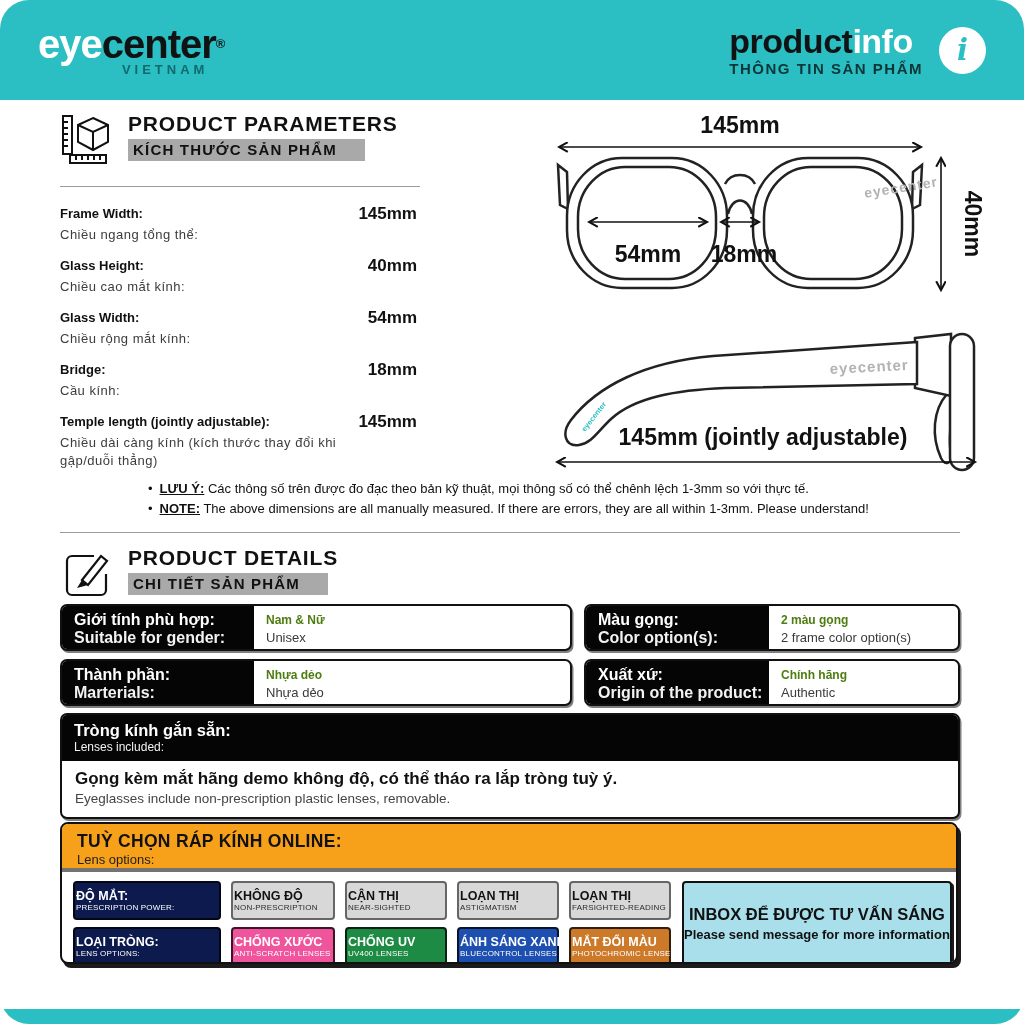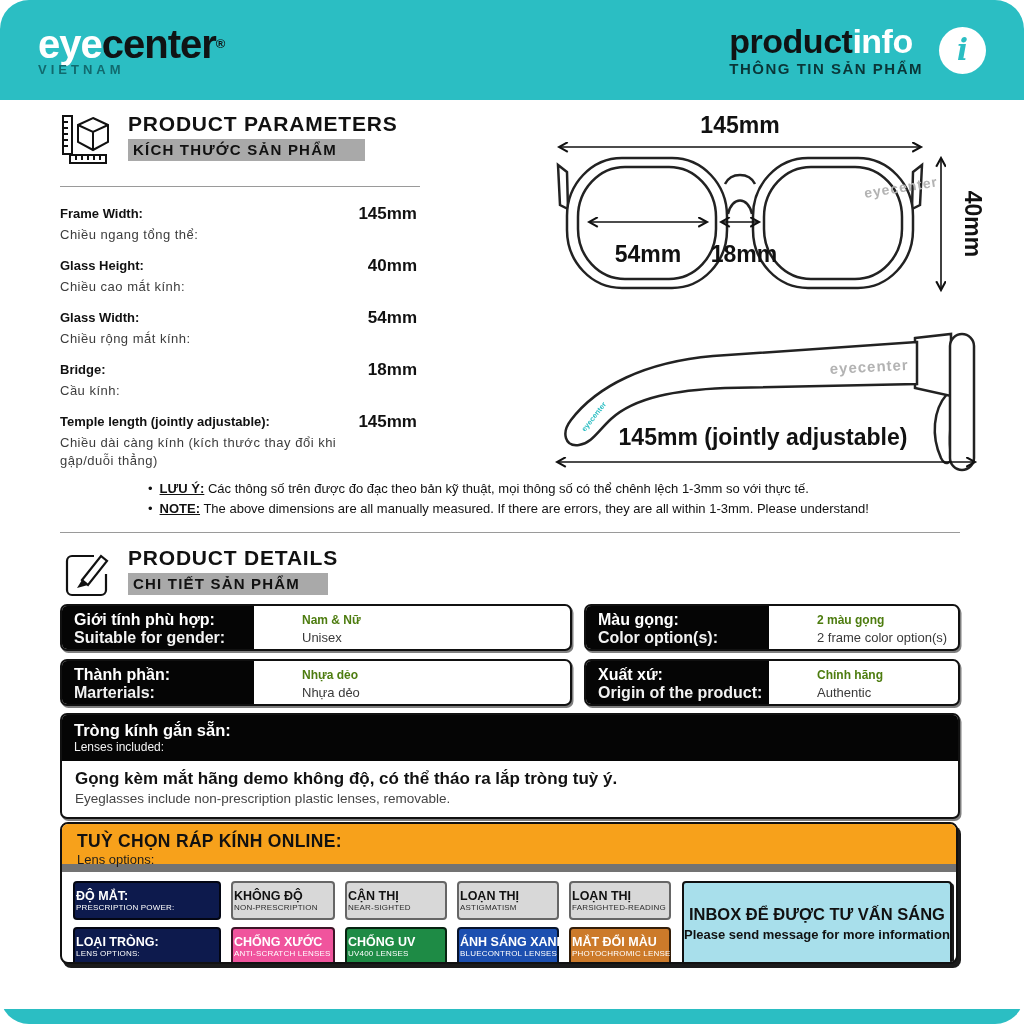--- a/index.html
+++ b/index.html
@@ -7,21 +7,21 @@
   body { font-family:"Liberation Sans","DejaVu Sans",sans-serif; }
   .page { position:relative; width:1024px; height:1024px; background:#fff; overflow:hidden;border-radius:29px; }
 
   
   .topbar { position:absolute; left:0; top:0; width:1024px; height:100px; background:#2BBEC3;
             display:flex; align-items:center; justify-content:space-between; padding:0 38px; }
   .logo-main { font-size:40px; font-weight:bold; letter-spacing:-1px; line-height:40px; }
   .logo-eye { color:#ffffff; }
   .logo-center { color:#101314; }
   .logo-reg { font-size:13px; color:#101314; vertical-align:top; font-weight:bold; }
-  .logo-sub { margin-right:16px; margin-top:-2px; font-size:13px; font-weight:bold;
+  .logo-sub { text-align:right; margin-right:16px; margin-top:-2px; font-size:13px; font-weight:bold;
               letter-spacing:4px; color:#116A6E; }
   .header-right { display:flex; align-items:center; gap:16px; }
   .pinfo-main { font-size:34px; font-weight:bold; line-height:34px; letter-spacing:-0.5px; }
   .pi-1 { color:#101314; } .pi-2 { color:#ffffff; }
   .pinfo-sub { text-align:center; font-size:15px; font-weight:bold; letter-spacing:1.5px; color:#0A3638; margin-top:2px; }
   .info-badge { width:47px; height:47px; border-radius:50%; background:#ffffff; display:flex;
                 align-items:center; justify-content:center; }
   .info-badge span { font-family:"DejaVu Serif",serif; font-style:italic; font-weight:bold;
                      font-size:29px; color:#2BBEC3; line-height:1; }
 
@@ -52,21 +52,21 @@
 
   
   .notes { position:absolute; left:148px; top:479px; width:860px; font-size:13px; color:#111; line-height:20px; }
   .note-line { display:flex; gap:7px; }
   .note-prefix { font-weight:bold; text-decoration:underline; white-space:nowrap; }
 
   
   .dgrid { position:absolute; left:60px; top:604px; width:900px; display:grid;
            grid-template-columns:512px 376px; column-gap:12px; row-gap:8px; }
   .drow { display:flex; border:2px solid #111; border-radius:7px; overflow:hidden; background:#fff;
-          height:47px; box-shadow:1.5px 2px 0 rgba(0,0,0,0.5);gap:36px; }
+          height:47px; box-shadow:1.5px 2px 0 rgba(0,0,0,0.5); }
   .dlabel { background:#050505; color:#fff; padding:4px 10px 4px 12px; flex:0 0 auto; }
   .dlabel.w1 { width:192px; } .dlabel.w2 { width:183px; }
   .dlabel-t { font-size:16px; font-weight:bold; line-height:20px; white-space:nowrap; }
   .dlabel-s { font-size:16px; line-height:15px; color:rgba(255,255,255,0.95); white-space:nowrap;font-weight:bold; }
   .dval { padding:4px 12px; }
   .dval-t { font-size:12px; font-weight:bold; color:#4d7c0f; line-height:20px; white-space:nowrap; }
   .dval-s { font-size:13px; color:#3a3a3a; line-height:15px; white-space:nowrap; }
 
   
   .lens-block { position:absolute; left:60px; top:713px; width:900px; border:2px solid #111;
@@ -74,21 +74,21 @@
   .lens-head { background:#050505; color:#fff; padding:5px 12px; height:46px; }
   .lens-head-t { font-size:16.5px; font-weight:bold; line-height:20px; }
   .lens-head-s { font-size:12px; line-height:15px; color:rgba(255,255,255,0.95); }
   .lens-body { padding:7px 13px 9px; }
   .lens-body-t { font-size:17px; font-weight:bold; color:#111; line-height:22px; }
   .lens-body-s { font-size:13.5px; color:#444; line-height:18px; }
 
   
   .orange-box { position:absolute; left:60px; top:822px; width:898px; height:142px; border:2.5px solid #111;
                 border-radius:8px; background:#fff; overflow:hidden; box-shadow:3px 4px 0 #1b1b1b; }
-  .ob-head { background:#F7A11B; padding:6px 15px; height:48px; border-bottom:8px solid #737373; }
+  .ob-head { background:#F7A11B; padding:6px 15px; height:48px; border-bottom:4px solid #737373; }
   .ob-title { font-size:17.5px; font-weight:bold; color:#111; line-height:22px; letter-spacing:0.3px; }
   .ob-sub { font-size:13px; color:#1d1d1d; line-height:16px; }
   .ob-body { display:flex; gap:11px; padding:9px 11px; }
   .badges { display:grid; grid-template-columns:148px 104px 102px 102px 102px; column-gap:10px; row-gap:7px; }
   .badge { border-radius:4px; padding:3px 1px; height:39px; display:flex; flex-direction:column;
            justify-content:center; border:2px solid rgba(0,0,0,0.75); }
   .badge-t { font-size:12.5px; font-weight:bold; line-height:14px; white-space:nowrap; }
   .badge-s { font-size:8px; line-height:10px; letter-spacing:0.2px; white-space:nowrap; }
   .b-navy  { background:#0D1A4D; } .b-navy .badge-t,.b-navy .badge-s { color:#fff; }
   .b-gray  { background:#D8D8D8; border-color:#666; } .b-gray .badge-t { color:#111; } .b-gray .badge-s { color:#2b2b2b; }

